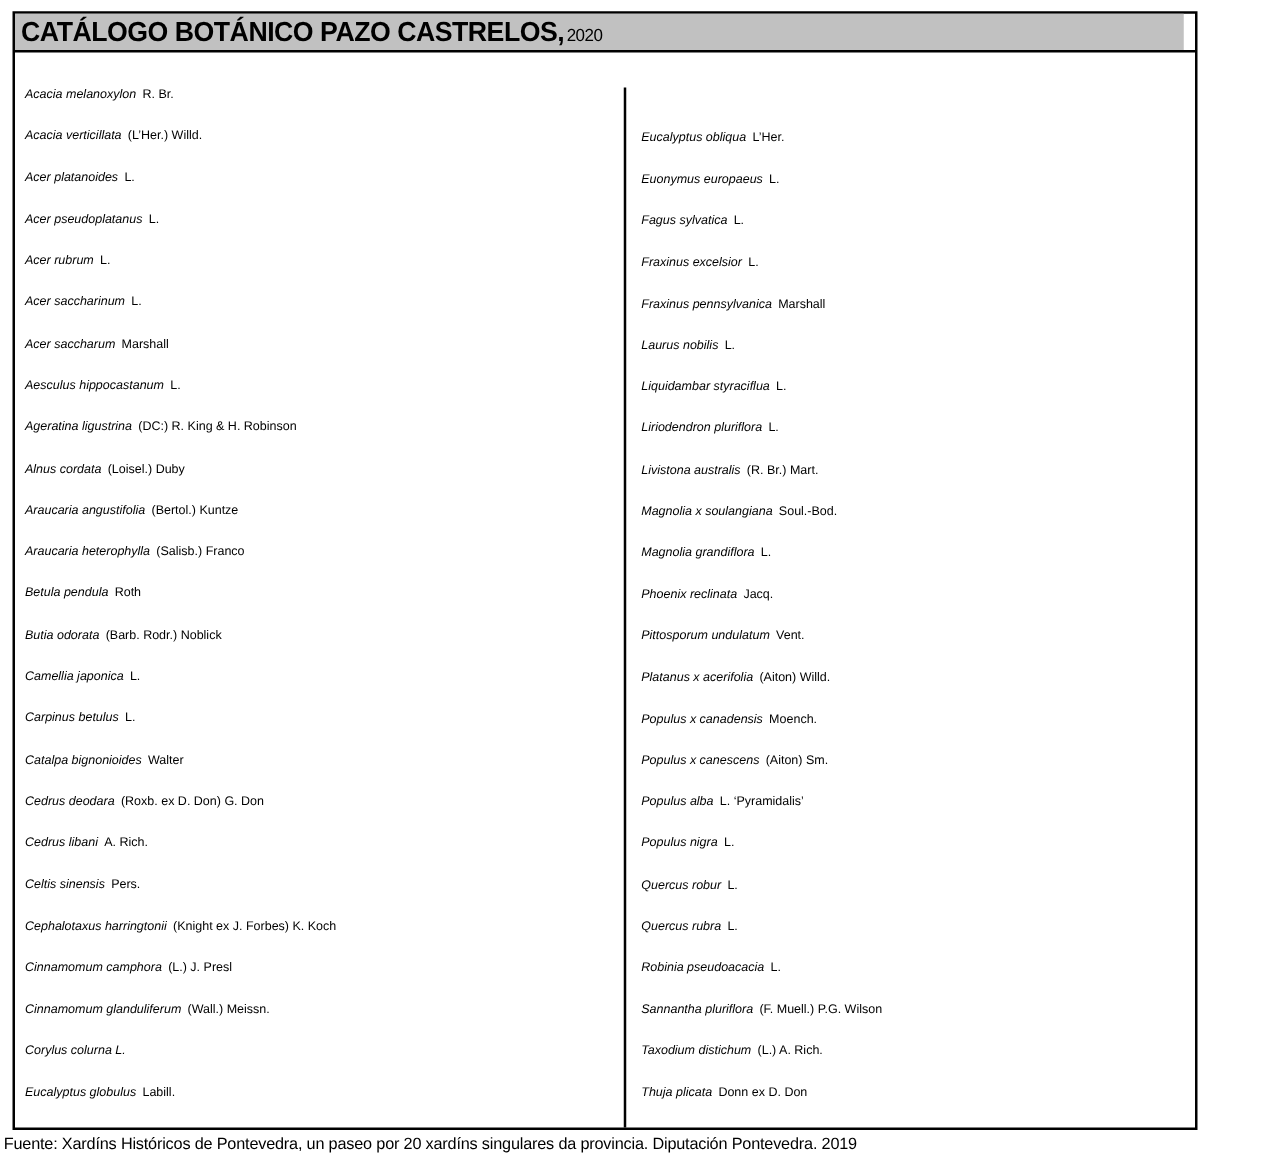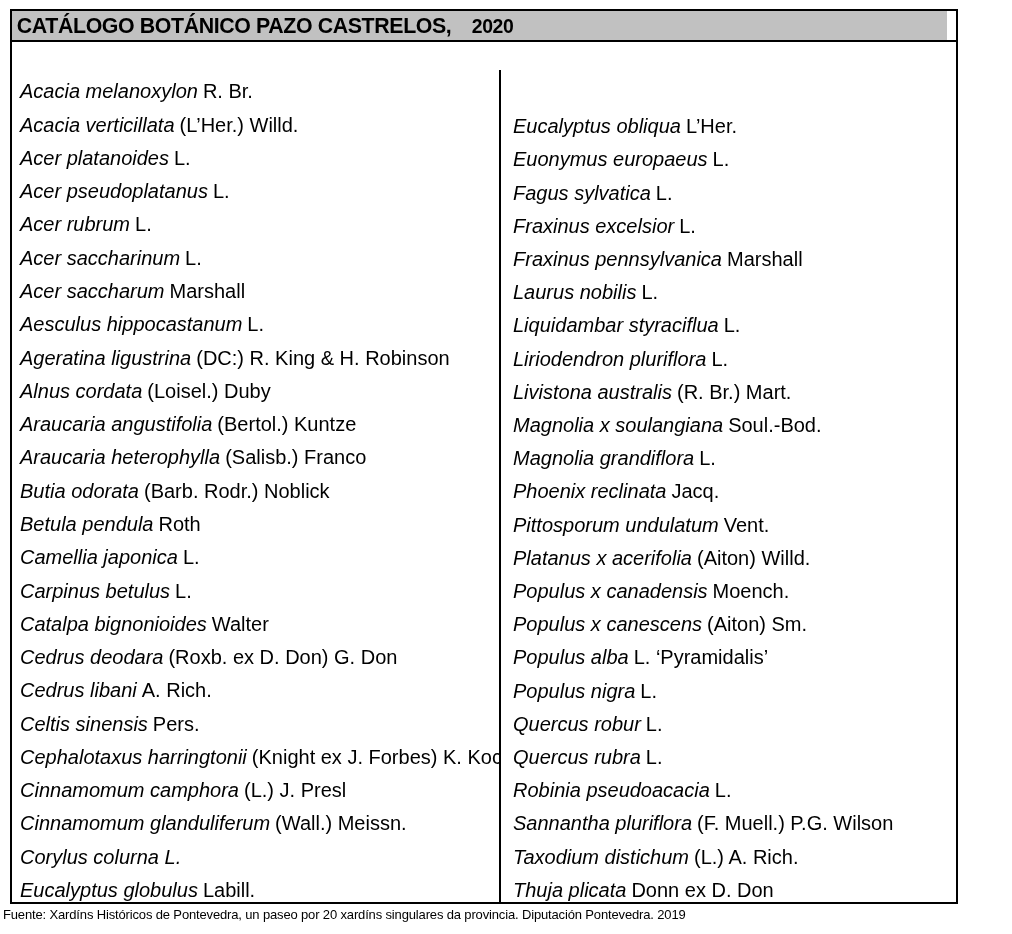--- a/index.html
+++ b/index.html
@@ -43,43 +43,43 @@
     font-size: 22px;
     letter-spacing: -0.4px;
     transform: scaleX(0.97);
     transform-origin: left center;
     white-space: nowrap;
     line-height: 1;
     display: flex;
     align-items: baseline;
   }
   .title-year {
-    font-size: 20px;
-    margin-left: 21px;
-    font-weight: bold;
+    font-size: 14px;
+    margin-left: 2px;
+    font-weight: normal;
   }
   .cols {
     flex: 1 1 auto;
     display: flex;
     min-height: 0;
   }
   .col {
     display: flex;
     flex-direction: column;
     box-sizing: border-box;
     min-width: 0;
   }
   .col.left  { width: 489px; border-right: 2px solid #000; }
   .col.right { flex: 1; margin-top: 35px; }
   .row {
     flex: 1 1 0;
     display: flex;
-    align-items: flex-end;
+    align-items: flex-start;
     padding-left: 8px;
-    font-size: 20px;
+    font-size: 10px;
     white-space: nowrap;
     overflow: hidden;
   }
   .col.right .row { padding-left: 12px; }
   .species { font-style: italic; }
   .author  { margin-left: 5px; font-style: normal; }
   .footnote {
     position: absolute;
     left: 3px;
     top: 907px;
@@ -144,26 +144,26 @@
         </div>
         <div class="row">
           <span class="species">Araucaria angustifolia</span>
           <span class="author">(Bertol.) Kuntze</span>
         </div>
         <div class="row">
           <span class="species">Araucaria heterophylla</span>
           <span class="author">(Salisb.) Franco</span>
         </div>
         <div class="row">
+          <span class="species">Betula pendula</span>
+          <span class="author">Roth</span>
+        </div>
+        <div class="row">
           <span class="species">Butia odorata</span>
           <span class="author">(Barb. Rodr.) Noblick</span>
-        </div>
-        <div class="row">
-          <span class="species">Betula pendula</span>
-          <span class="author">Roth</span>
         </div>
         <div class="row">
           <span class="species">Camellia japonica</span>
           <span class="author">L.</span>
         </div>
         <div class="row">
           <span class="species">Carpinus betulus</span>
           <span class="author">L.</span>
         </div>
         <div class="row">

